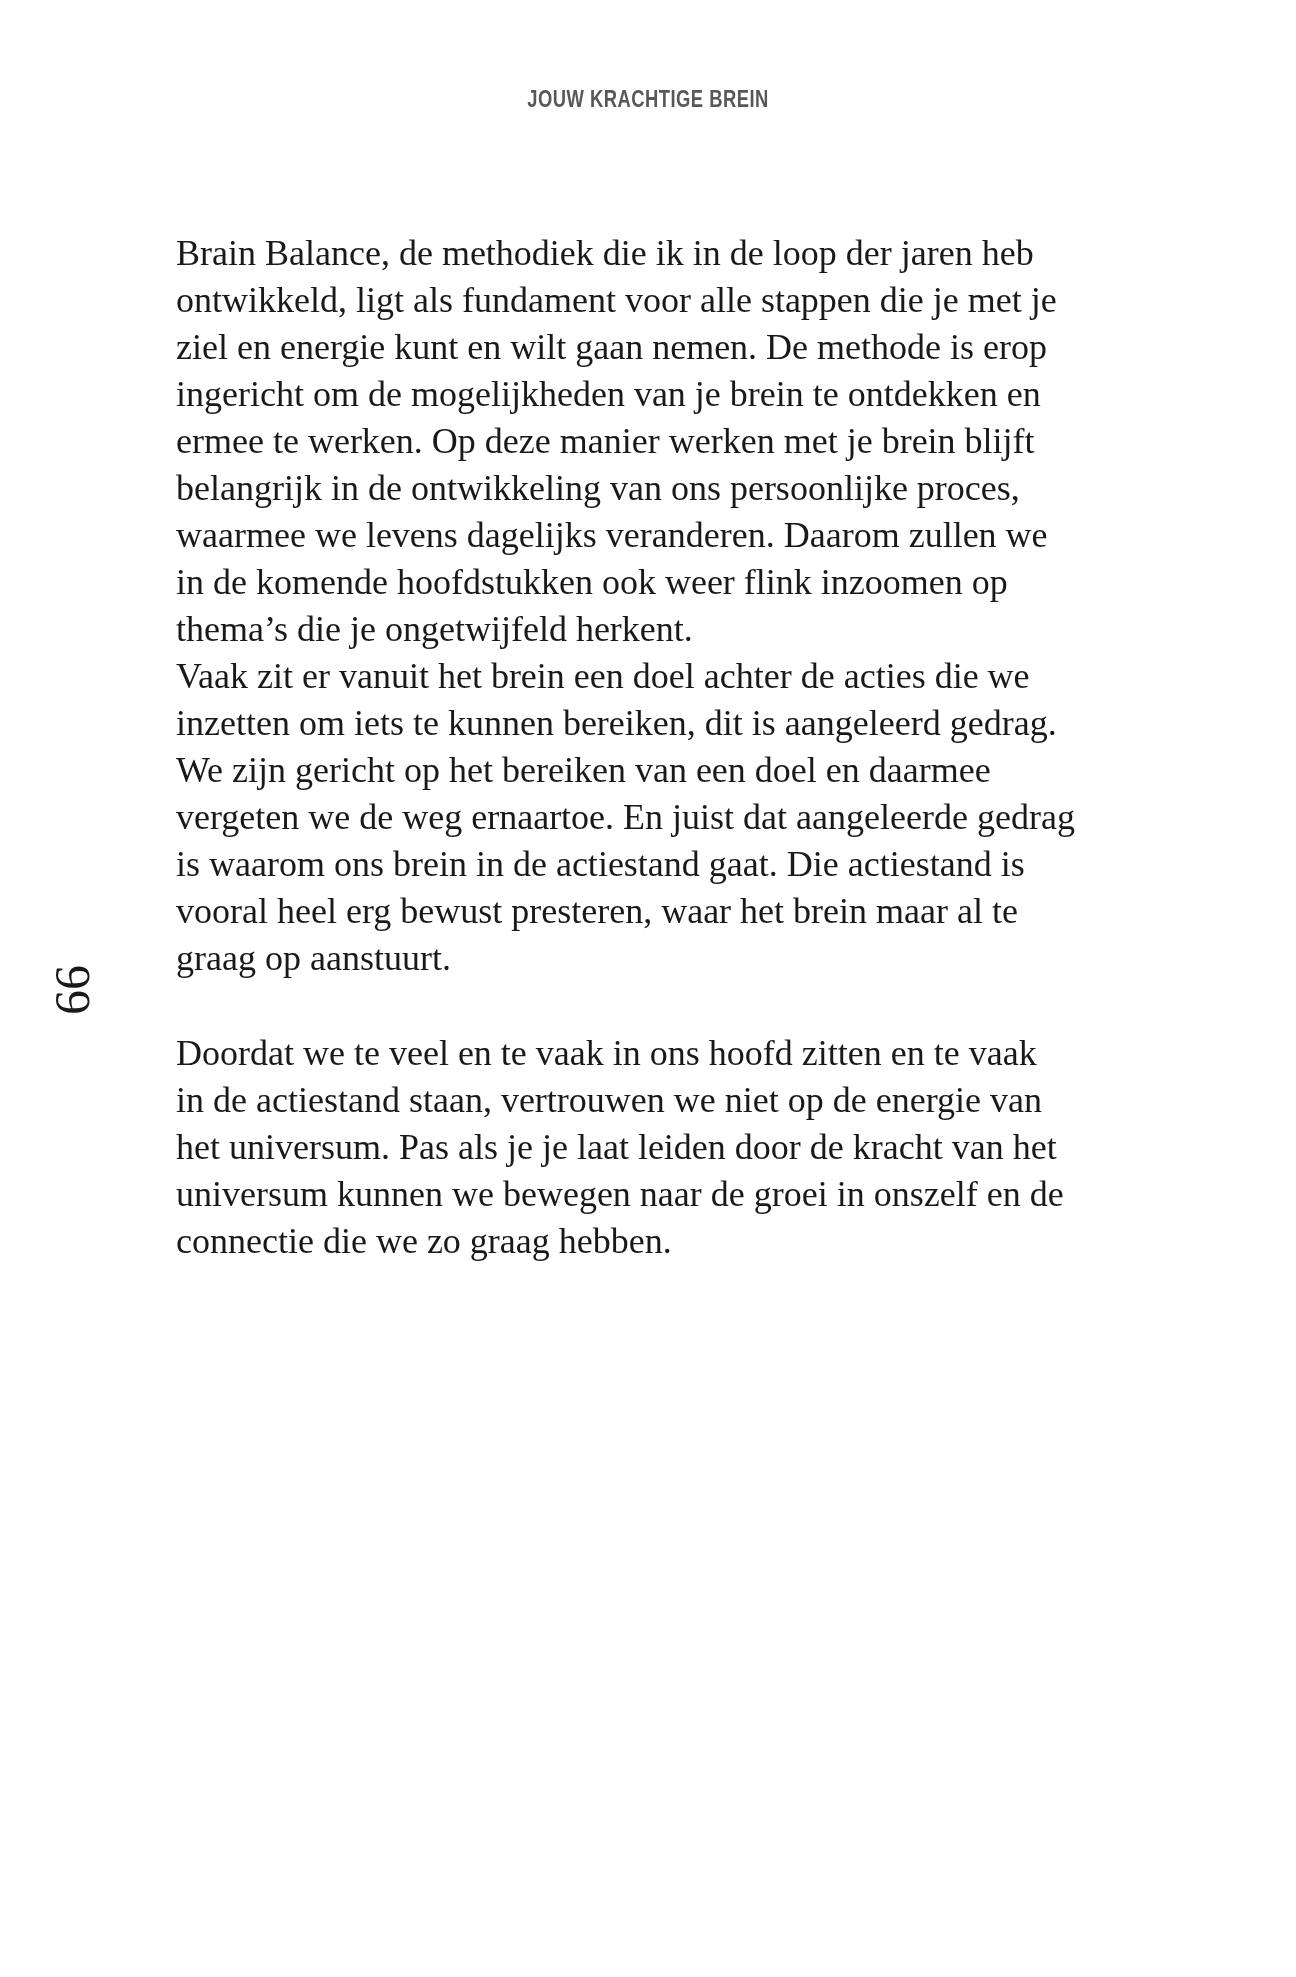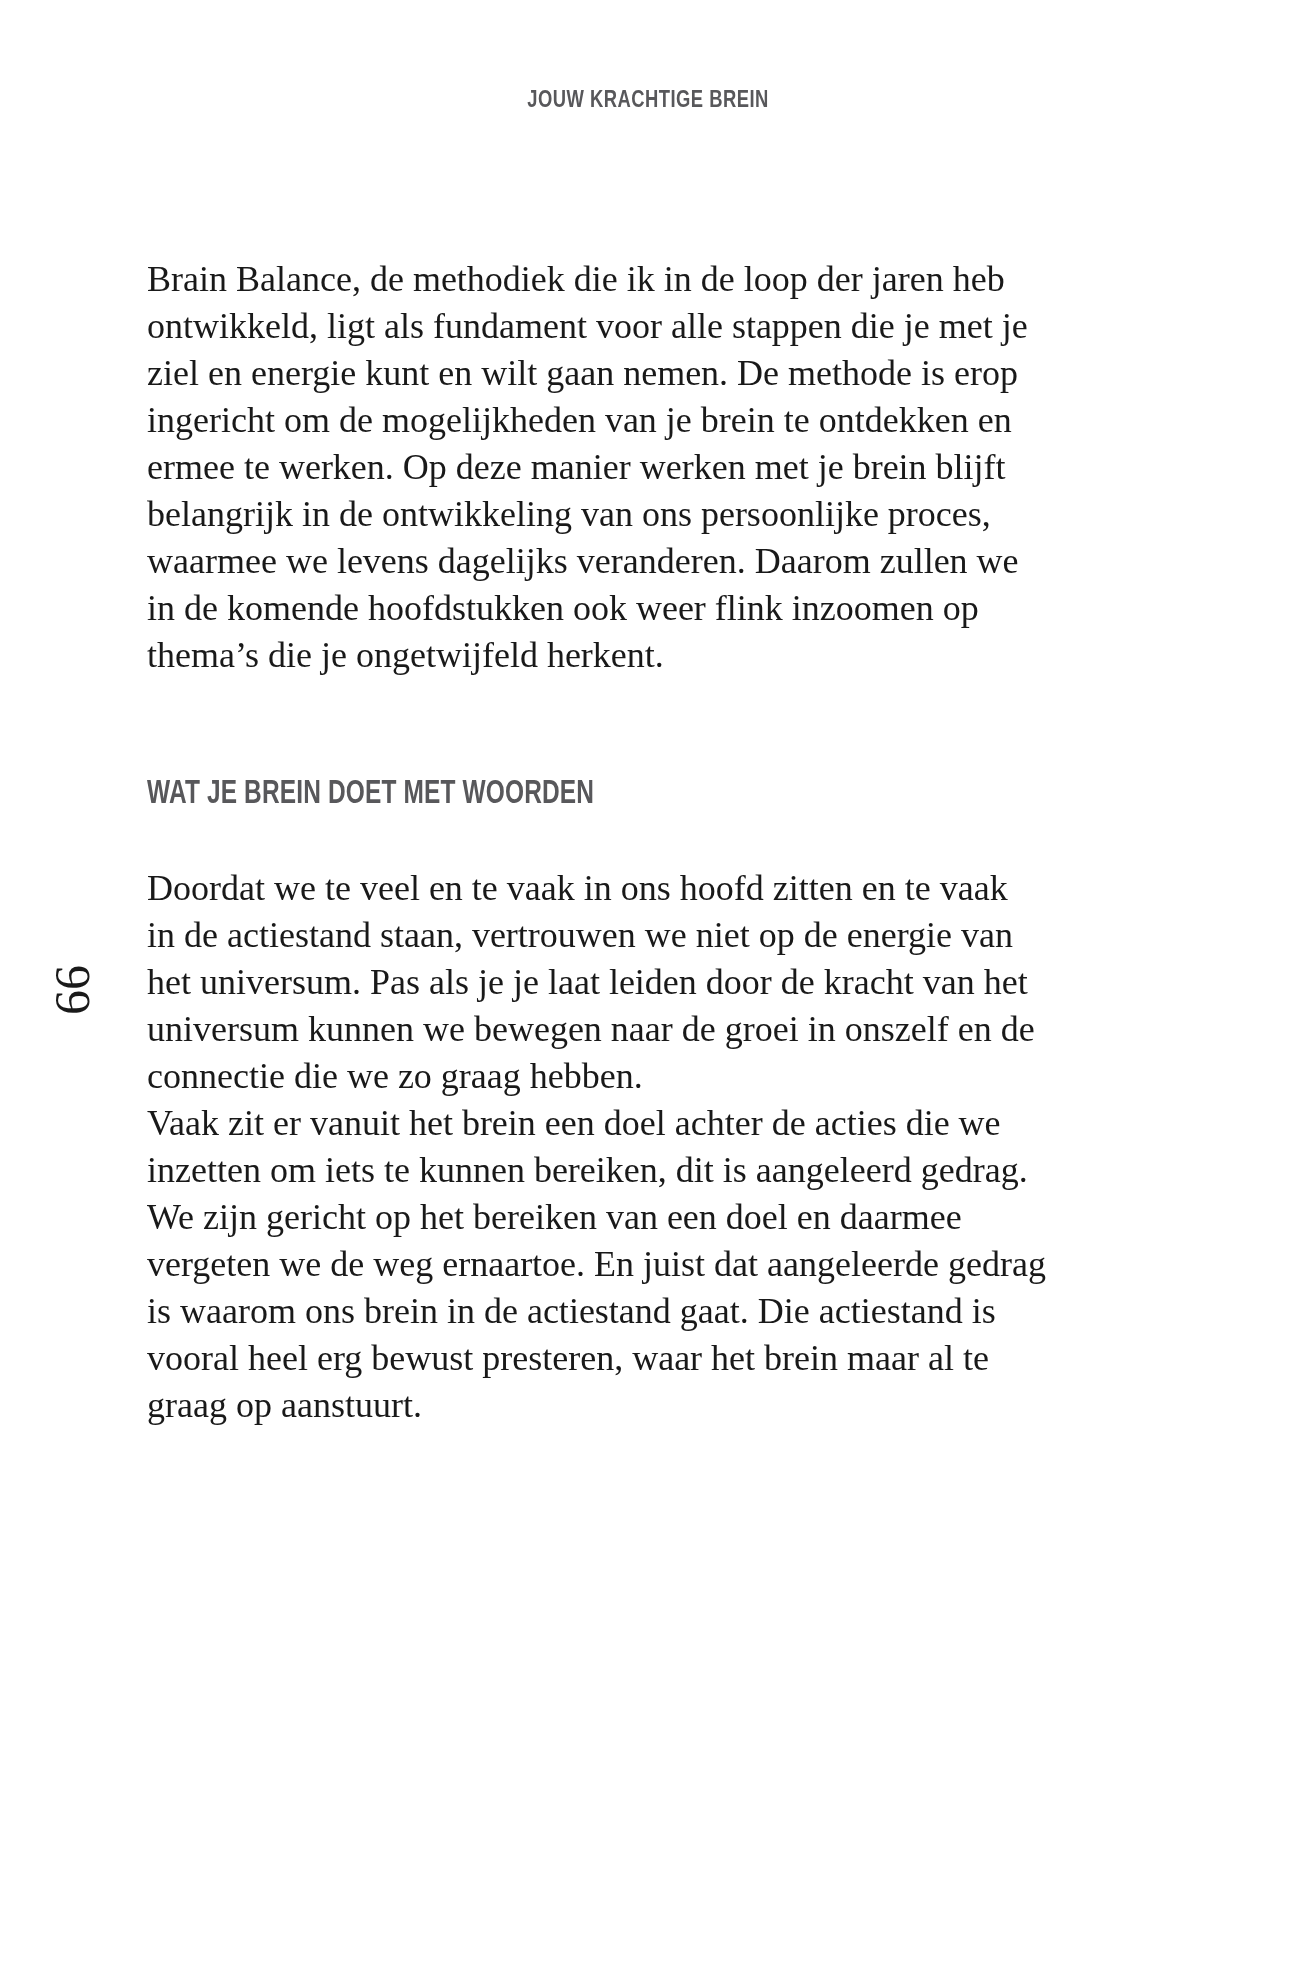--- a/index.html
+++ b/index.html
@@ -44,24 +44,23 @@
     font-family: "Liberation Serif", "DejaVu Serif", serif;
     font-size: 50px;
     color: #1a1a1a;
     transform: translate(-50%, -50%) rotate(-90deg);
     white-space: nowrap;
     line-height: 1;
   }
   
   .content {
     position: absolute;
-    left: 147px;
+    left: 176px;
     top: 230px;
     width: 1100px;
-    margin-top: 26px;
   }
   .body-par {
     margin: 0;
     font-size: 36px;
     line-height: 47px;
     color: #191919;
     white-space: pre-line; 
   }
   .par-3 { margin-top: 48px; }
   .par-4 { margin-top: 40px; }
@@ -98,34 +97,31 @@
     <p class="body-par par-1">Brain Balance, de methodiek die ik in de loop der jaren heb
 ontwikkeld, ligt als fundament voor alle stappen die je met je
 ziel en energie kunt en wilt gaan nemen. De methode is erop
 ingericht om de mogelijkheden van je brein te ontdekken en
 ermee te werken. Op deze manier werken met je brein blijft
 belangrijk in de ontwikkeling van ons persoonlijke proces,
 waarmee we levens dagelijks veranderen. Daarom zullen we
 in de komende hoofdstukken ook weer flink inzoomen op
 thema’s die je ongetwijfeld herkent.</p>
 
-    <h2 class="section-heading">
-      <span class="sh-text">WAT JE BREIN DOET MET WOORDEN</span>
-    </h2>
-
-    <p class="body-par par-3">Doordat we te veel en te vaak in ons hoofd zitten en te vaak
-in de actiestand staan, vertrouwen we niet op de energie van
-het universum. Pas als je je laat leiden door de kracht van het
-universum kunnen we bewegen naar de groei in onszelf en de
-connectie die we zo graag hebben.</p>
 
     <p class="body-par par-2">Vaak zit er vanuit het brein een doel achter de acties die we
 inzetten om iets te kunnen bereiken, dit is aangeleerd gedrag.
 We zijn gericht op het bereiken van een doel en daarmee
 vergeten we de weg ernaartoe. En juist dat aangeleerde gedrag
 is waarom ons brein in de actiestand gaat. Die actiestand is
 vooral heel erg bewust presteren, waar het brein maar al te
 graag op aanstuurt.</p>
 
+    <p class="body-par par-3">Doordat we te veel en te vaak in ons hoofd zitten en te vaak
+in de actiestand staan, vertrouwen we niet op de energie van
+het universum. Pas als je je laat leiden door de kracht van het
+universum kunnen we bewegen naar de groei in onszelf en de
+connectie die we zo graag hebben.</p>
+
 
   </section>
 
 </main>
 
 </body></html>

